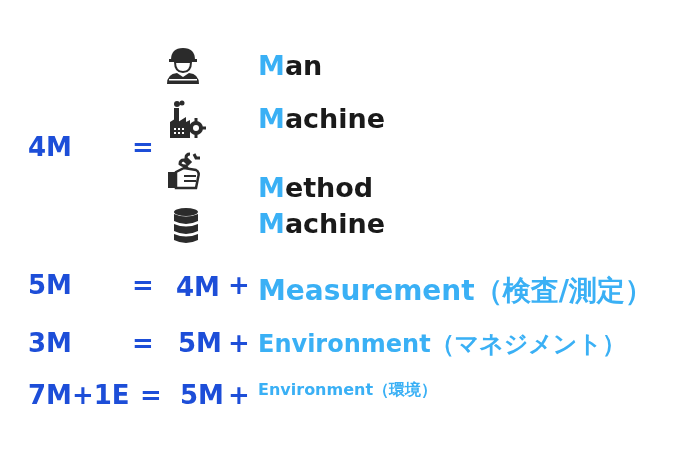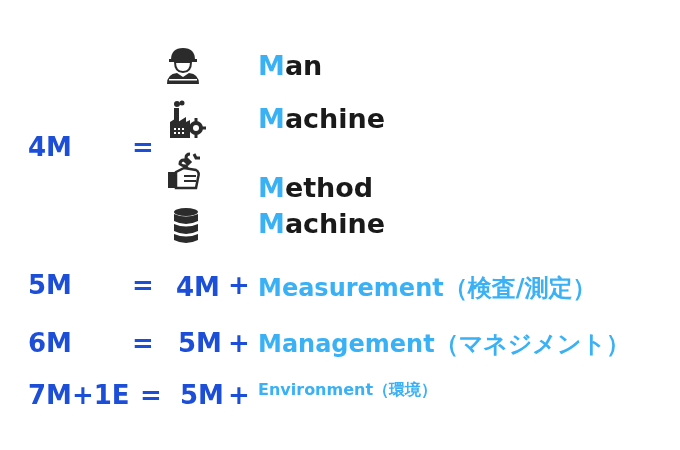--- a/index.html
+++ b/index.html
@@ -72,25 +72,25 @@
   <span class="light">M</span><span class="black">ethod</span>
 </div>
 <div class="abs word" style="left:258px; top:208px;">
   <span class="light">M</span><span class="black">achine</span>
 </div>
 
 <div class="abs dark lhs" style="top:270px;">5M</div>
 <div class="abs dark eq" style="top:270px;">=</div>
 <div class="abs dark" style="left:176px; top:272px;">4M</div>
 <div class="abs dark" style="left:228px; top:270px;">+</div>
-<div class="abs light" style="left:258px; top:272px; font-size:24px;">Measurement（検査/測定）</div>
+<div class="abs light" style="left:258px; top:272px; font-size:28px;">Measurement（検査/測定）</div>
 
-<div class="abs dark lhs" style="top:328px;">6M</div>
+<div class="abs dark lhs" style="top:328px;">3M</div>
 <div class="abs dark eq" style="top:328px;">=</div>
 <div class="abs dark" style="left:178px; top:328px;">5M</div>
 <div class="abs dark" style="left:228px; top:328px;">+</div>
-<div class="abs light" style="left:258px; top:328px; font-size:24px;">Management（マネジメント）</div>
+<div class="abs light" style="left:258px; top:328px; font-size:24px;">Environment（マネジメント）</div>
 
 <div class="abs dark lhs" style="top:380px;">7M+1E</div>
 <div class="abs dark" style="left:140px; top:380px;">=</div>
 <div class="abs dark" style="left:180px; top:380px;">5M</div>
 <div class="abs dark" style="left:228px; top:380px;">+</div>
 <div class="abs light" style="left:258px; top:380px; font-size:16px;">Environment（環境）</div>
 
 </body></html>

